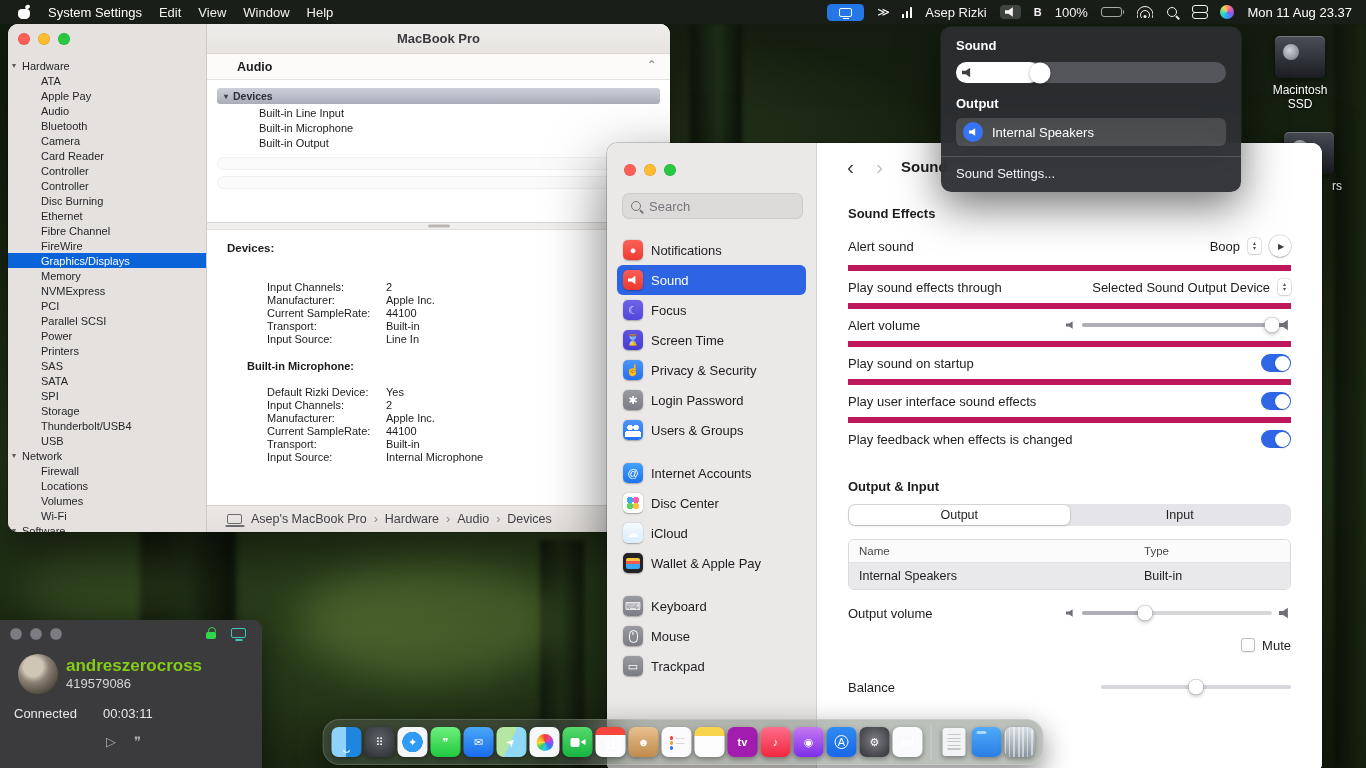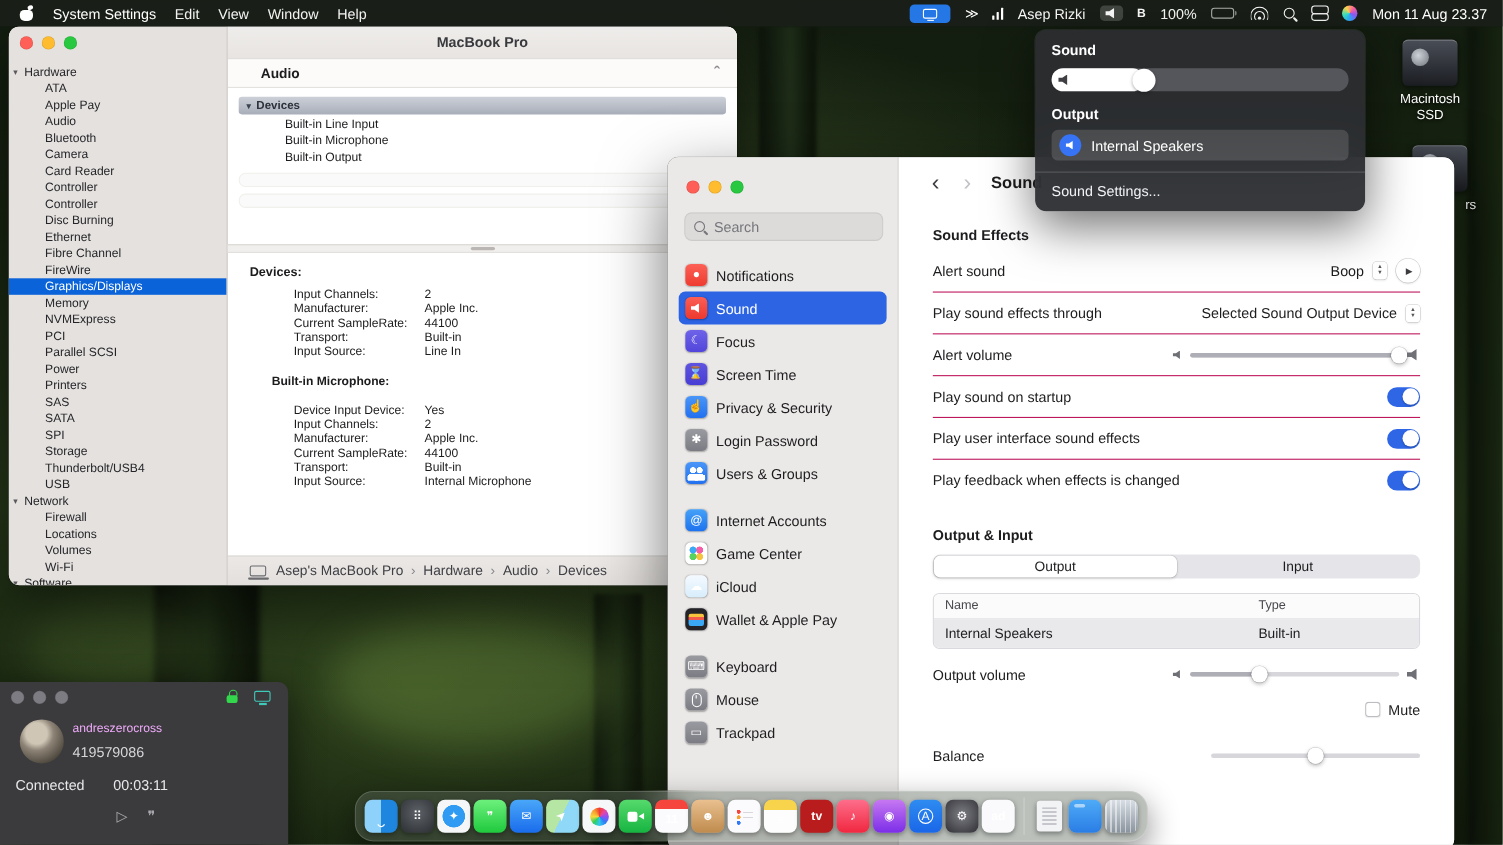--- a/index.html
+++ b/index.html
@@ -75,21 +75,21 @@
 .si-list{height:142px;overflow:hidden}
 .grpbar{height:16px;margin:8px 10px 2px;border-radius:3px;background:linear-gradient(180deg,#ccd0d8,#a8aeb9);display:flex;align-items:center;gap:5px;padding:0 7px;font-size:10.5px;font-weight:700;color:#2c313a}
 .grpbar .tri{width:auto;color:#3c4450}
 .devrow{height:15px;line-height:15px;font-size:11px;padding-left:52px;color:#1c1c1e}
 .stripe{height:13px;margin:6px 10px 0;border-radius:6px;background:#fafafa;border:1px solid #f0f0ec}
 .split{height:8px;background:#f1efed;border-top:1px solid #d9d6d3;border-bottom:1px solid #e2dfdc;position:relative}
 .split::after{content:"";position:absolute;left:50%;top:50%;transform:translate(-50%,-50%);width:22px;height:3px;border-radius:2px;background:#b9b6b3}
 .si-details{flex:1;overflow:hidden;padding-top:12px}
 .dline{font-size:11px;line-height:13px;color:#1c1c1e;display:flex}
 .dline span:empty{display:none}
-.dline.h1{padding-left:20px;margin-bottom:7px}
+.dline.h1{padding-left:20px;margin-bottom:26px}
 .dline.h1 .dt{font-weight:700;font-size:11.5px}
 .dline.h2{padding-left:40px;margin-bottom:13px}
 .dline.h2 .dt{font-weight:700}
 .dline.mt{margin-top:14px}
 .dline.kv{padding-left:60px}
 .dk{display:inline-block;width:119px;flex:none}
 .si-foot{height:27px;display:flex;align-items:center;gap:9px;padding:0 14px 0 20px;background:linear-gradient(180deg,#ebe8e5,#e2dfdc);border-top:1px solid #d2cfcc}
 .lap{width:15px;height:10px;border:1.5px solid #6b6b70;border-radius:2px;position:relative;flex:none}
 .lap::after{content:"";position:absolute;left:50%;bottom:-3.5px;transform:translateX(-50%);width:19px;height:1.5px;background:#6b6b70;border-radius:1px}
 .crumbs{display:flex;align-items:center;font-size:12.5px;color:#3f3f44}
@@ -126,21 +126,21 @@
 .g-mouse::before{content:"";position:absolute;left:50%;top:1.5px;transform:translateX(-50%);width:1.2px;height:3px;background:#fff}
 .st-main{display:flex;flex-direction:column;min-width:0;background:#fff}
 .shdr{height:46px;display:flex;align-items:center;padding:0 30px;gap:22px;flex:none}
 .navb{font-size:21px;color:#3e3e42;line-height:1}
 .navf{font-size:21px;color:#c2c2c7;line-height:1}
 .stitle{font-size:15px;font-weight:700;color:#1d1d1f;margin-left:-4px}
 .sbody{padding:0 31px;flex:1;min-height:0}
 .sechdr{font-size:13px;font-weight:700;margin-top:17px;color:#1d1d1f}
 .grp{margin-top:6px}
 .prow{display:flex;align-items:center;min-height:38px;font-size:13px;color:#1d1d1f}
-.prow+.prow{border-top:1px solid #be185d}
+.prow+.prow{border-top:6px solid #be185d}
 .pval{margin-left:auto;display:flex;align-items:center;gap:8px}
 .stepbox{width:13px;height:16px;border-radius:3.5px;background:#fff;box-shadow:0 0 0 .5px rgba(0,0,0,.18),0 1px 2px rgba(0,0,0,.12);display:flex;flex-direction:column;align-items:center;justify-content:center;font-size:6px;line-height:5px;color:#55555a}
 .playbtn{width:22px;height:22px;border-radius:50%;background:#fff;box-shadow:0 0 0 .5px rgba(0,0,0,.2),0 1px 2px rgba(0,0,0,.15);display:flex;align-items:center;justify-content:center;font-size:8px;color:#3c3c40;padding-left:2px}
 .sliderwrap{margin-left:auto;display:flex;align-items:center;gap:7px;color:#6f6f76}
 .spk.s1{width:9px;height:8px}
 .spk.s2{width:12px;height:11px}
 .slider{position:relative;width:190px;height:4px;border-radius:2px;background:#d6d6db}
 .fill{position:absolute;left:0;top:0;bottom:0;border-radius:2px;background:#aeaeb6}
 .knob{position:absolute;top:50%;width:15px;height:15px;border-radius:50%;background:#fff;box-shadow:0 0 0 .5px rgba(0,0,0,.2),0 1.5px 4px rgba(0,0,0,.3);transform:translate(-50%,-50%)}
 .toggle{width:30px;height:18px;border-radius:9px;background:#d2d2d7;position:relative;margin-left:auto;flex:none}
@@ -167,21 +167,21 @@
 .plabel2{margin-top:13px}
 .pdev{margin-top:7px;height:28px;border-radius:6px;background:rgba(255,255,255,.14);display:flex;align-items:center;gap:9px;padding:0 7px;font-size:13px}
 .pdevicon{width:20px;height:20px;border-radius:50%;background:#3674f5;display:flex;align-items:center;justify-content:center;color:#fff;flex:none}
 .pdevicon .spk{width:9px;height:8px}
 .pdivider{margin:10px -15px 0;border-top:1px solid rgba(255,255,255,.16)}
 .plink{margin-top:9px;font-size:13px;color:#f2f2f5;padding-bottom:1px}
 
 
 .adwin{position:absolute;left:0;top:620px;width:262px;height:148px;background:#3b3b3d;z-index:2;border-radius:0 9px 0 0;box-shadow:0 10px 30px rgba(0,0,0,.5)}
 .adava{position:absolute;left:18px;top:34px;width:40px;height:40px;border-radius:50%;background:radial-gradient(circle at 38% 32%,#cfc6b6 0 26%,#8d8376 42%,#4c463c 78%,#2e2a24)}
-.adname{position:absolute;left:66px;top:36px;font-size:11px;font-weight:400;color:#f0abfc}
+.adname{position:absolute;left:66px;top:36px;font-size:17px;font-weight:700;color:#84cc16}
 .adid{position:absolute;left:66px;top:56px;font-size:13px;color:#d6d6da}
 .adstatus{position:absolute;left:14px;top:86px;font-size:13px;color:#e8e8ec}
 .adtimer{position:absolute;left:103px;top:86px;font-size:13px;color:#e8e8ec}
 .adico{position:absolute;top:114px;color:#a9a9af;font-size:13px}
 .adlock{position:absolute;right:46px;top:7px;width:10px;height:12px}
 .adlock::before{content:"";position:absolute;left:2px;top:0;width:6px;height:6px;border:1.5px solid #32d74b;border-radius:50%}
 .adlock::after{content:"";position:absolute;left:0;bottom:0;width:10px;height:7px;background:#32d74b;border-radius:2px}
 .admon{position:absolute;right:16px;top:8px;width:15px;height:10px;border:1.5px solid #40c8b8;border-radius:2px}
 .admon::after{content:"";position:absolute;left:50%;bottom:-3.5px;transform:translateX(-50%);width:7px;height:1.5px;background:#40c8b8}
 
@@ -418,21 +418,21 @@
           <span class="dv">Built-in</span>
         </div>
         <div class="dline kv">
           <span class="dk">Input Source:</span>
           <span class="dv">Line In</span>
         </div>
         <div class="dline h2 mt">
           <span class="dt">Built-in Microphone:</span>
         </div>
         <div class="dline kv">
-          <span class="dk">Device Input Device:</span>
+          <span class="dk">Default Rizki Device:</span>
           <span class="dv">Yes</span>
         </div>
         <div class="dline kv">
           <span class="dk">Input Channels:</span>
           <span class="dv">2</span>
         </div>
         <div class="dline kv">
           <span class="dk">Manufacturer:</span>
           <span class="dv">Apple Inc.</span>
         </div>
@@ -534,21 +534,21 @@
       <div class="sbitem gap">
         <span class="sbicon" style="background: linear-gradient(rgb(69, 161, 248), rgb(29, 115, 238));">
           <i class="g">@</i>
         </span>
         <span class="sblabel">Internet Accounts</span>
       </div>
       <div class="sbitem">
         <span class="sbicon" style="background: rgb(255, 255, 255);">
           <i class="g g-gc"></i>
         </span>
-        <span class="sblabel">Game Center</span>
+        <span class="sblabel">Disc Center</span>
       </div>
       <div class="sbitem">
         <span class="sbicon" style="background: linear-gradient(rgb(244, 250, 255), rgb(216, 237, 252));">
           <i class="g g-cloud">☁</i>
         </span>
         <span class="sblabel">iCloud</span>
       </div>
       <div class="sbitem">
         <span class="sbicon" style="background: rgb(35, 35, 40);">
           <i class="g g-wallet"></i>
@@ -759,21 +759,21 @@
     </div>
     <div class="dicon" style="background: linear-gradient(rgb(233, 192, 143), rgb(191, 139, 77));">
       <i class="g g-cont">☻</i>
     </div>
     <div class="dicon" style="background: rgb(251, 251, 253);">
       <i class="g g-rem"></i>
     </div>
     <div class="dicon" style="background: linear-gradient(rgb(248, 212, 76) 0px, rgb(248, 212, 76) 30%, rgb(253, 253, 253) 30%);">
       <i class="g g-notes">≡</i>
     </div>
-    <div class="dicon" style="background: #b91c1c;">
+    <div class="dicon" style="background: #a21caf;">
       <i class="g g-tv">tv</i>
     </div>
     <div class="dicon" style="background: linear-gradient(rgb(253, 110, 139), rgb(241, 39, 63));">
       <i class="g">♪</i>
     </div>
     <div class="dicon" style="background: linear-gradient(rgb(198, 120, 242), rgb(124, 46, 232));">
       <i class="g">◉</i>
     </div>
     <div class="dicon" style="background: linear-gradient(rgb(46, 140, 240), rgb(26, 102, 232));">
       <i class="g g-ring">A</i>

